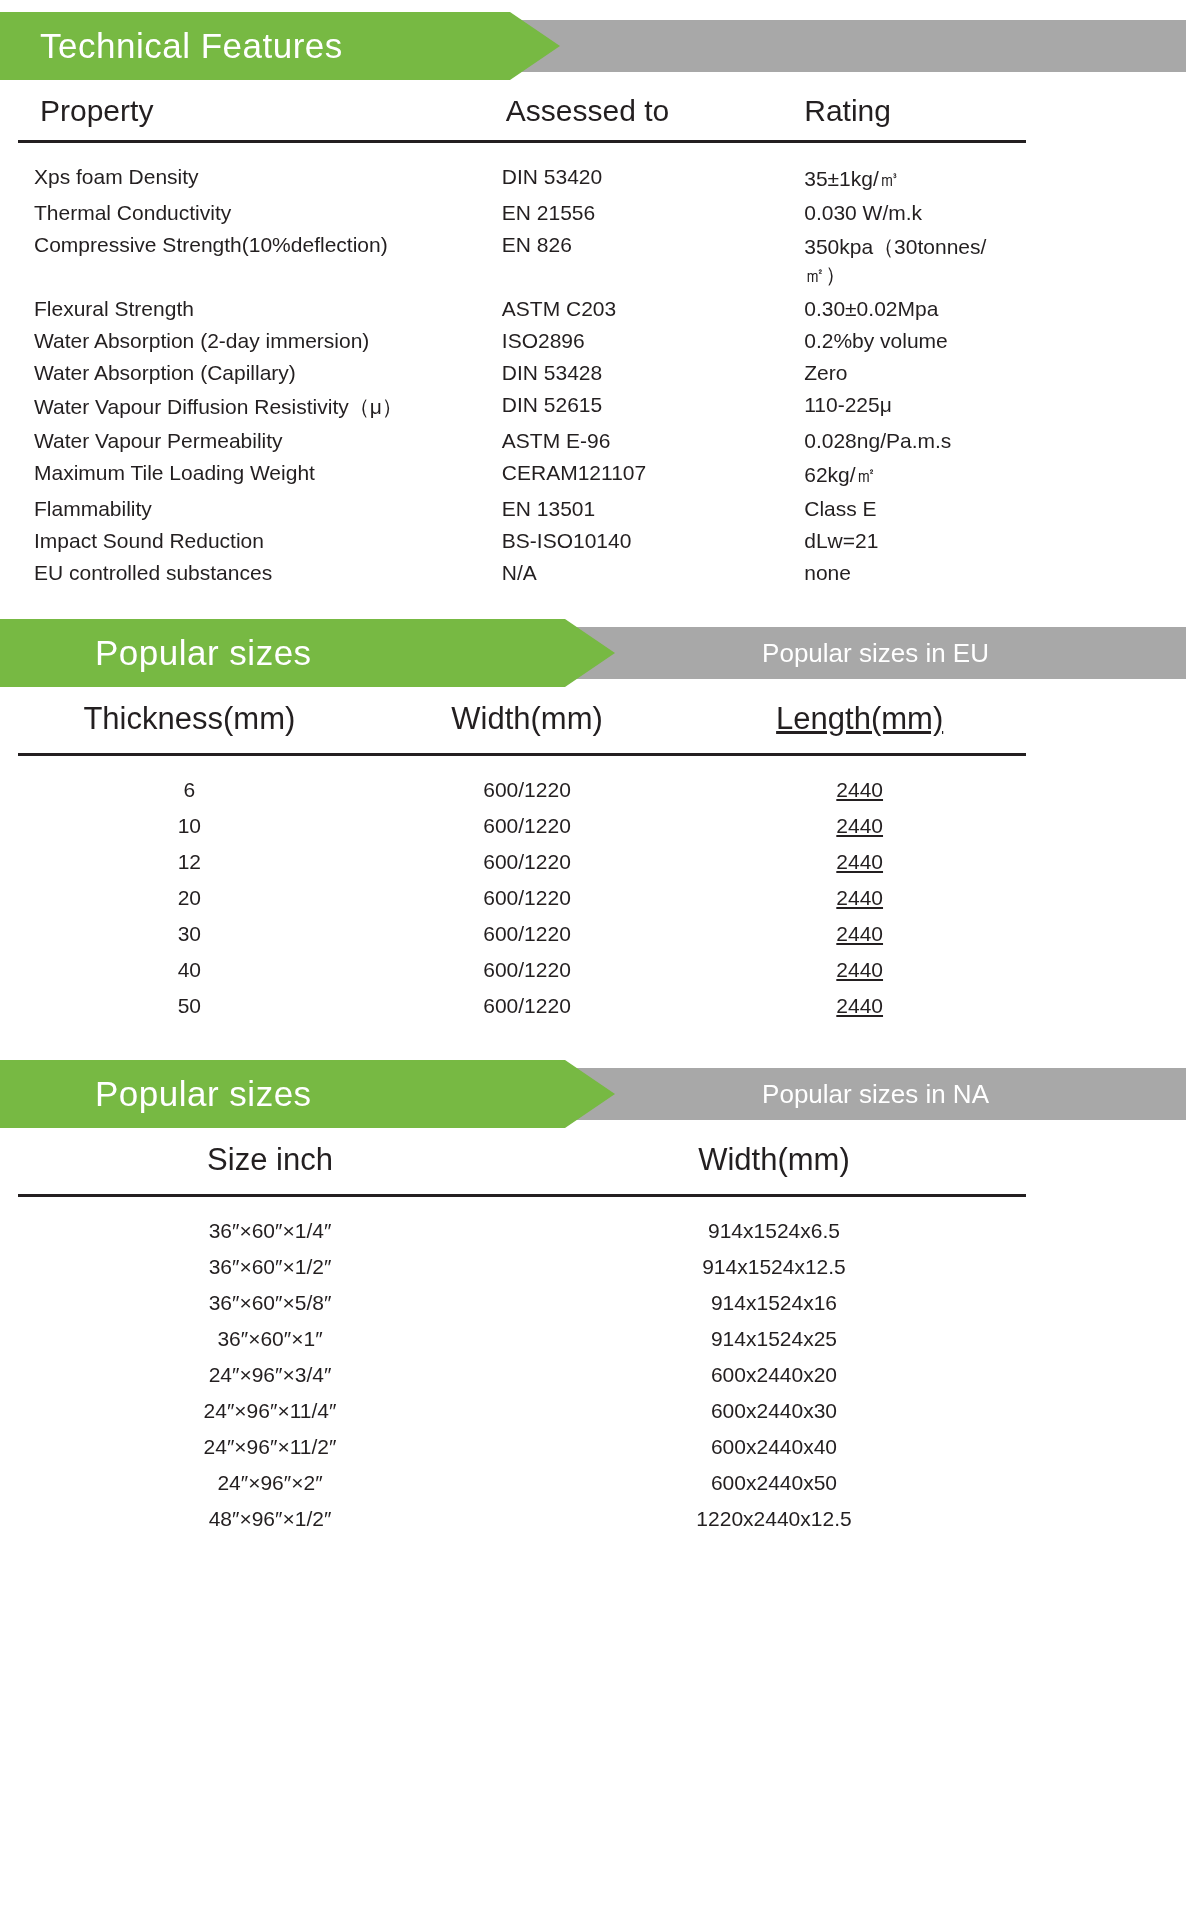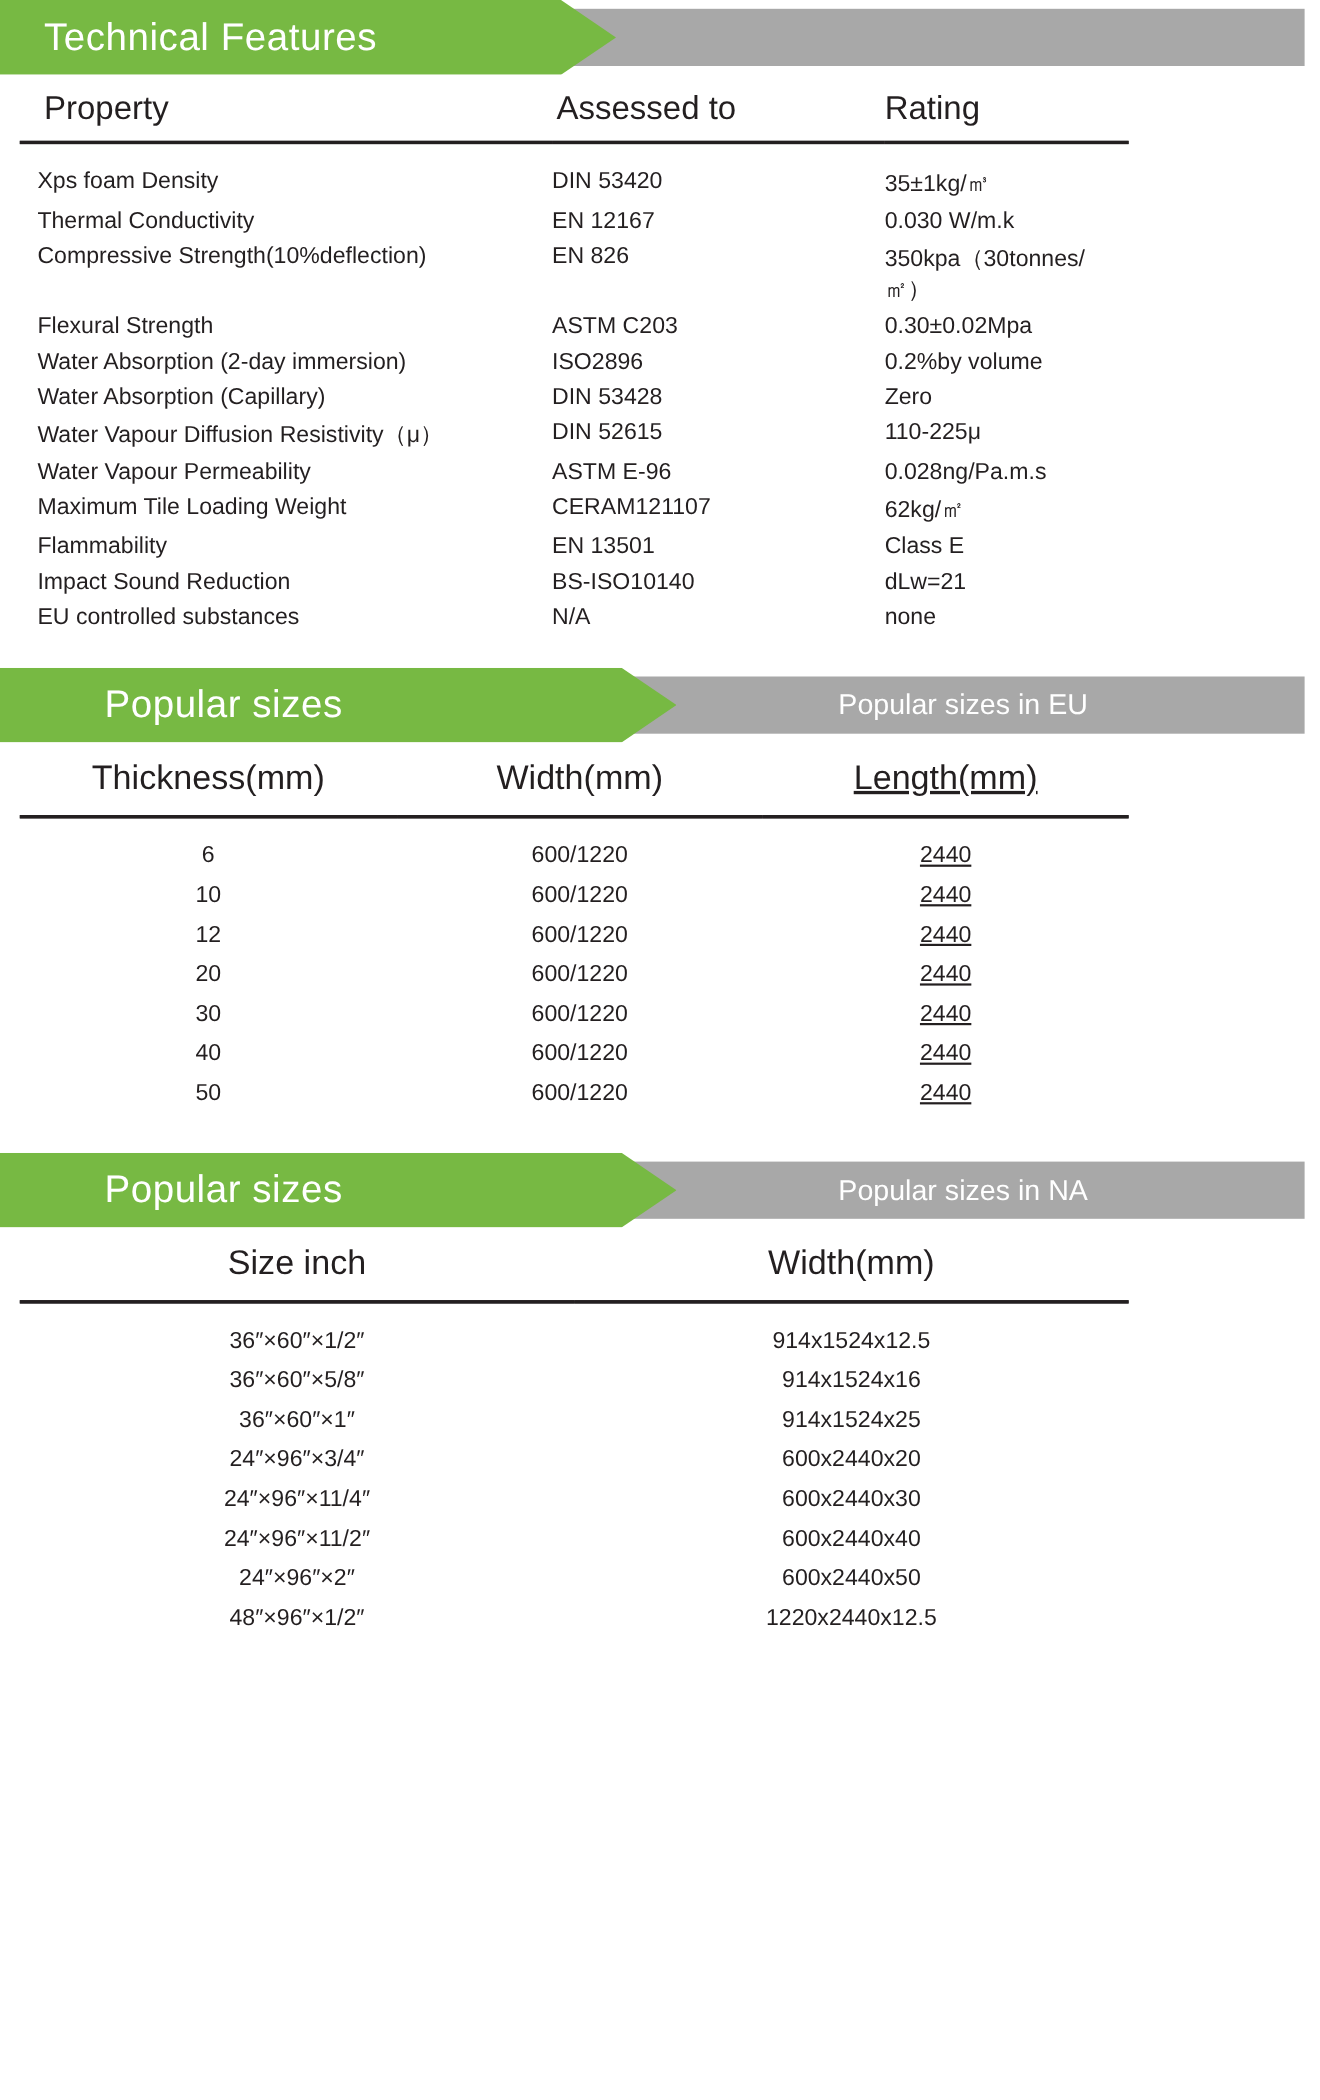--- a/index.html
+++ b/index.html
@@ -12,21 +12,21 @@
     min-height: 1909px;
     font-family: "Liberation Sans", sans-serif;
     color: #231f20;
     -webkit-font-smoothing: antialiased;
   }
 
   .page {
     width: 1044px;
     position: relative;
     box-sizing: border-box;
-    padding: 0 0 20px 0;
+    padding: 12px 0 20px 0;
   }
 
   
   .banner {
     position: relative;
     height: 68px;
     margin-bottom: 0;
   }
   .banner .grey-bar {
     position: absolute;
@@ -146,21 +146,21 @@
         </tr>
       </thead>
       <tbody>
         <tr>
           <td class="c1">Xps foam Density</td>
           <td class="c2">DIN 53420</td>
           <td class="c3">35±1kg/㎥</td>
         </tr>
         <tr>
           <td class="c1">Thermal Conductivity</td>
-          <td class="c2">EN 12167</td>
+          <td class="c2">EN 21556</td>
           <td class="c3">0.030 W/m.k</td>
         </tr>
         <tr>
           <td class="c1">Compressive Strength(10%deflection)</td>
           <td class="c2">EN 826</td>
           <td class="c3">350kpa（30tonnes/㎡）</td>
         </tr>
         <tr>
           <td class="c1">Flexural Strength</td>
           <td class="c2">ASTM C203</td>
@@ -280,20 +280,24 @@
   <div class="table-block">
     <table class="na-table">
       <thead>
         <tr>
           <th class="c1">Size inch</th>
           <th class="c2">Width(mm)</th>
         </tr>
       </thead>
       <tbody>
         <tr>
+          <td class="c1">36″×60″×1/4″</td>
+          <td class="c2">914x1524x6.5</td>
+        </tr>
+        <tr>
           <td class="c1">36″×60″×1/2″</td>
           <td class="c2">914x1524x12.5</td>
         </tr>
         <tr>
           <td class="c1">36″×60″×5/8″</td>
           <td class="c2">914x1524x16</td>
         </tr>
         <tr>
           <td class="c1">36″×60″×1″</td>
           <td class="c2">914x1524x25</td>

